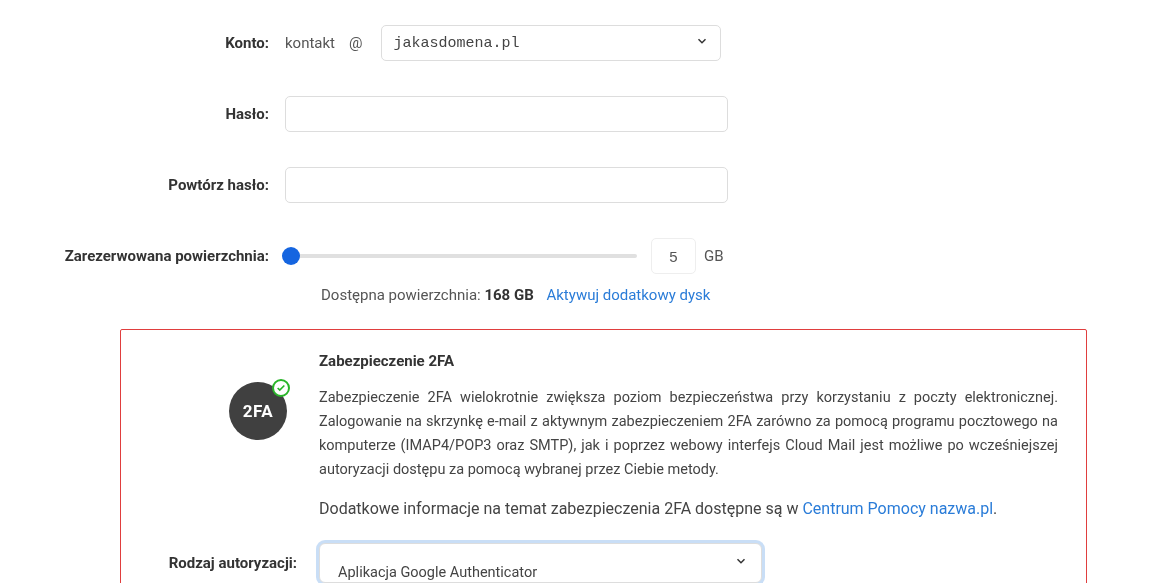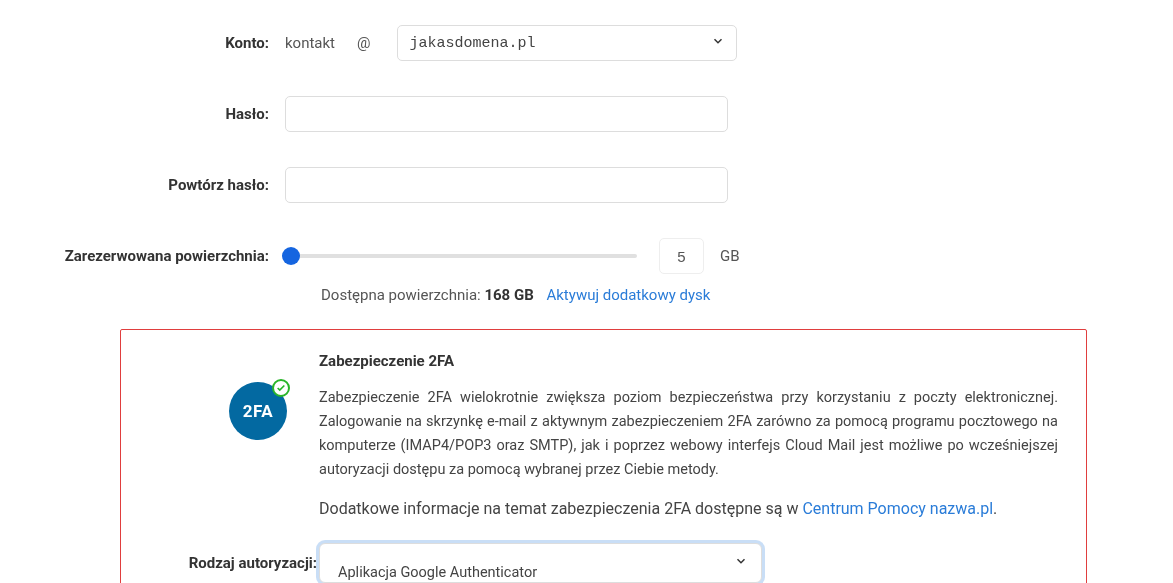--- a/index.html
+++ b/index.html
@@ -27,21 +27,20 @@
       font-weight: 700;
       color: #333;
       padding-right: 16px;
       font-size: 15px;
       flex-shrink: 0;
     }
     .form-value {
       display: flex;
       align-items: center;
       flex: 1;
-      gap: 8px;
     }
     .account-user {
       color: #555;
       font-size: 15px;
       margin-right: 14px;
     }
     .account-at {
       color: #555;
       font-size: 15px;
       margin-right: 18px;
@@ -136,21 +135,21 @@
       flex-shrink: 0;
       display: flex;
       justify-content: flex-end;
       padding-right: 32px;
       padding-top: 30px;
     }
     .twofa-badge {
       width: 58px;
       height: 58px;
       border-radius: 50%;
-      background: #0369a1;
+      background: #404040;
       display: flex;
       align-items: center;
       justify-content: center;
       position: relative;
     }
     .twofa-badge-text {
       color: #fff;
       font-weight: 700;
       font-size: 17px;
       letter-spacing: 0.5px;
@@ -192,21 +191,21 @@
     .twofa-more a { color: #2a7cd8; text-decoration: none; cursor: pointer; }
     .twofa-auth-row {
       display: flex;
       align-items: center;
       margin-top: 22px;
     }
     .twofa-auth-label {
       width: 178px;
       text-align: right;
       font-weight: 700;
-      padding-right: 2px;
+      padding-right: 22px;
       font-size: 15px;
       flex-shrink: 0;
     }
     .auth-select-wrap {
       position: relative;
       width: 443px;
     }
     .auth-select {
       width: 100%;
       height: 40px;

